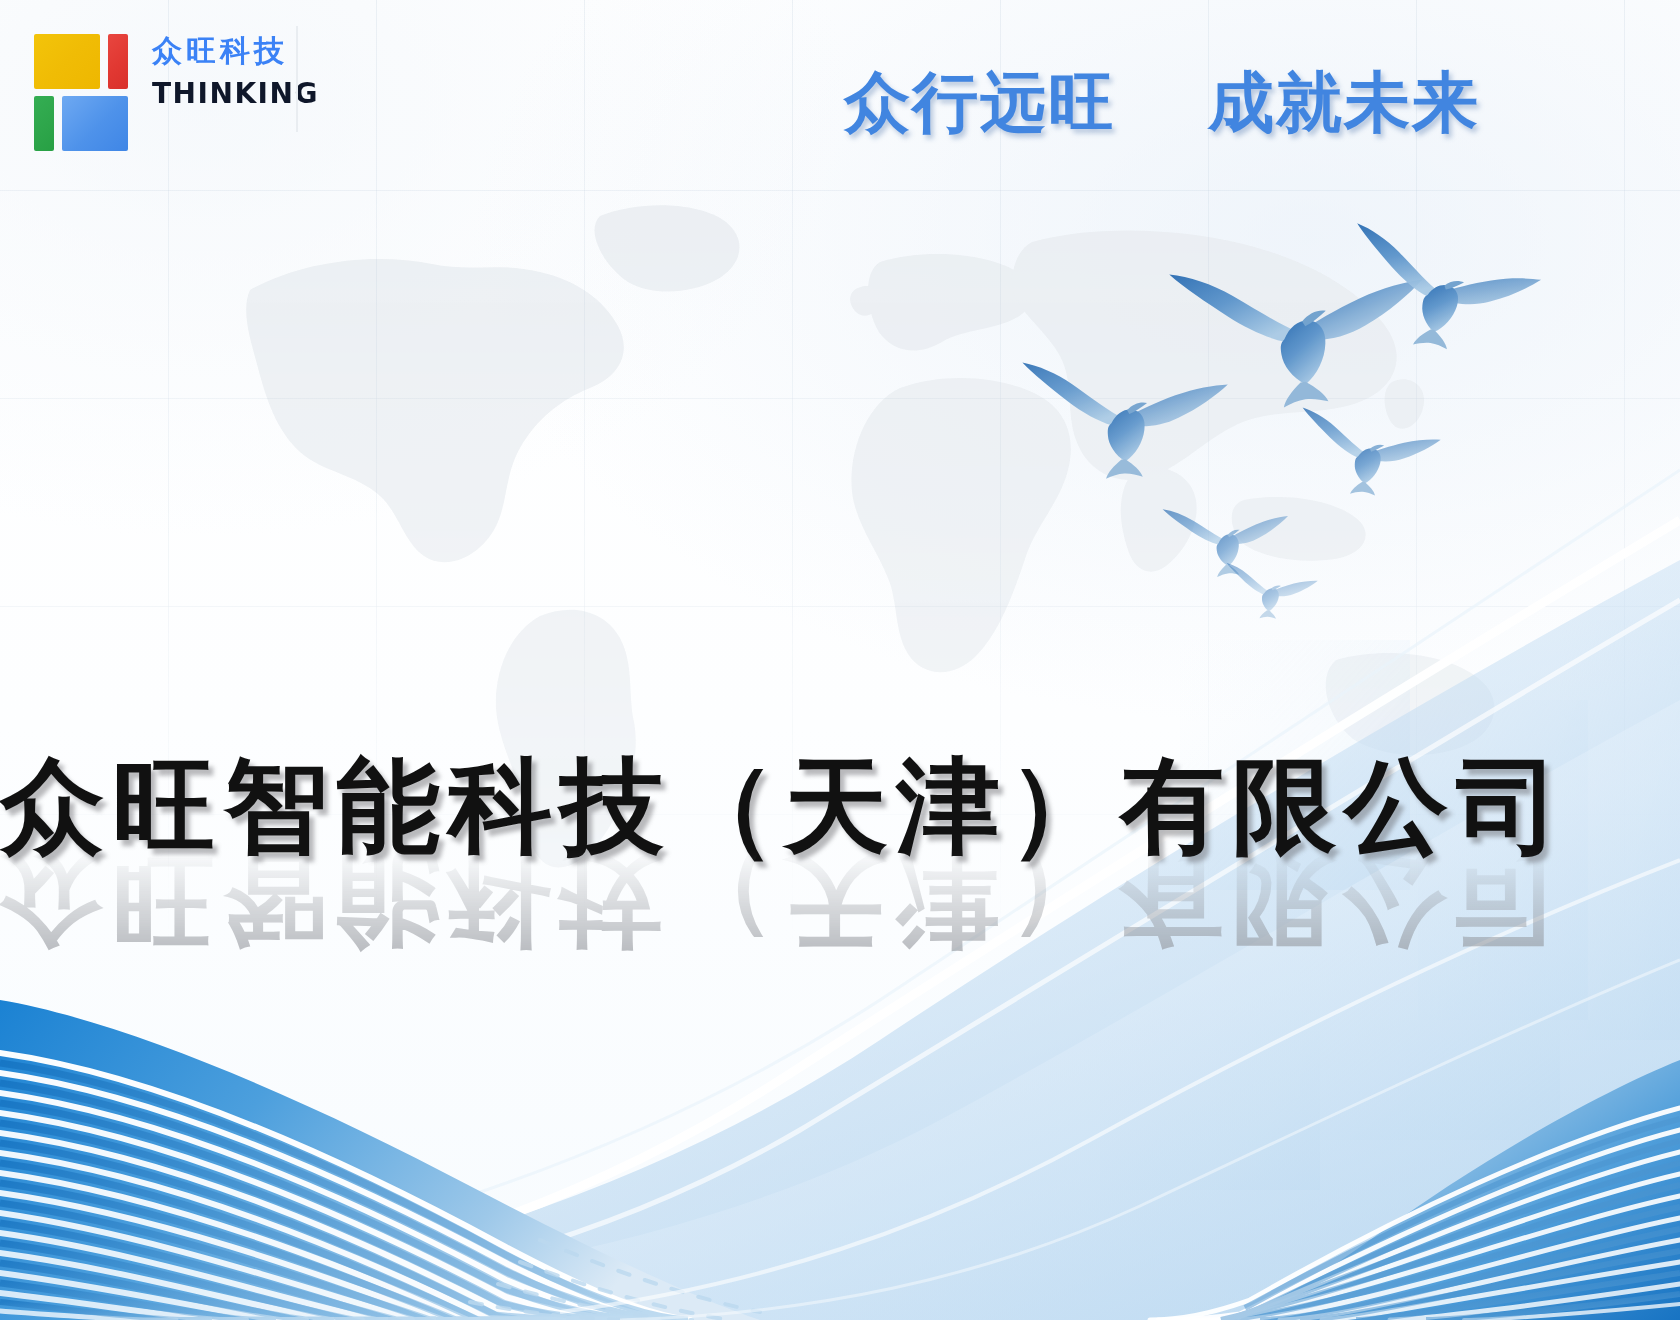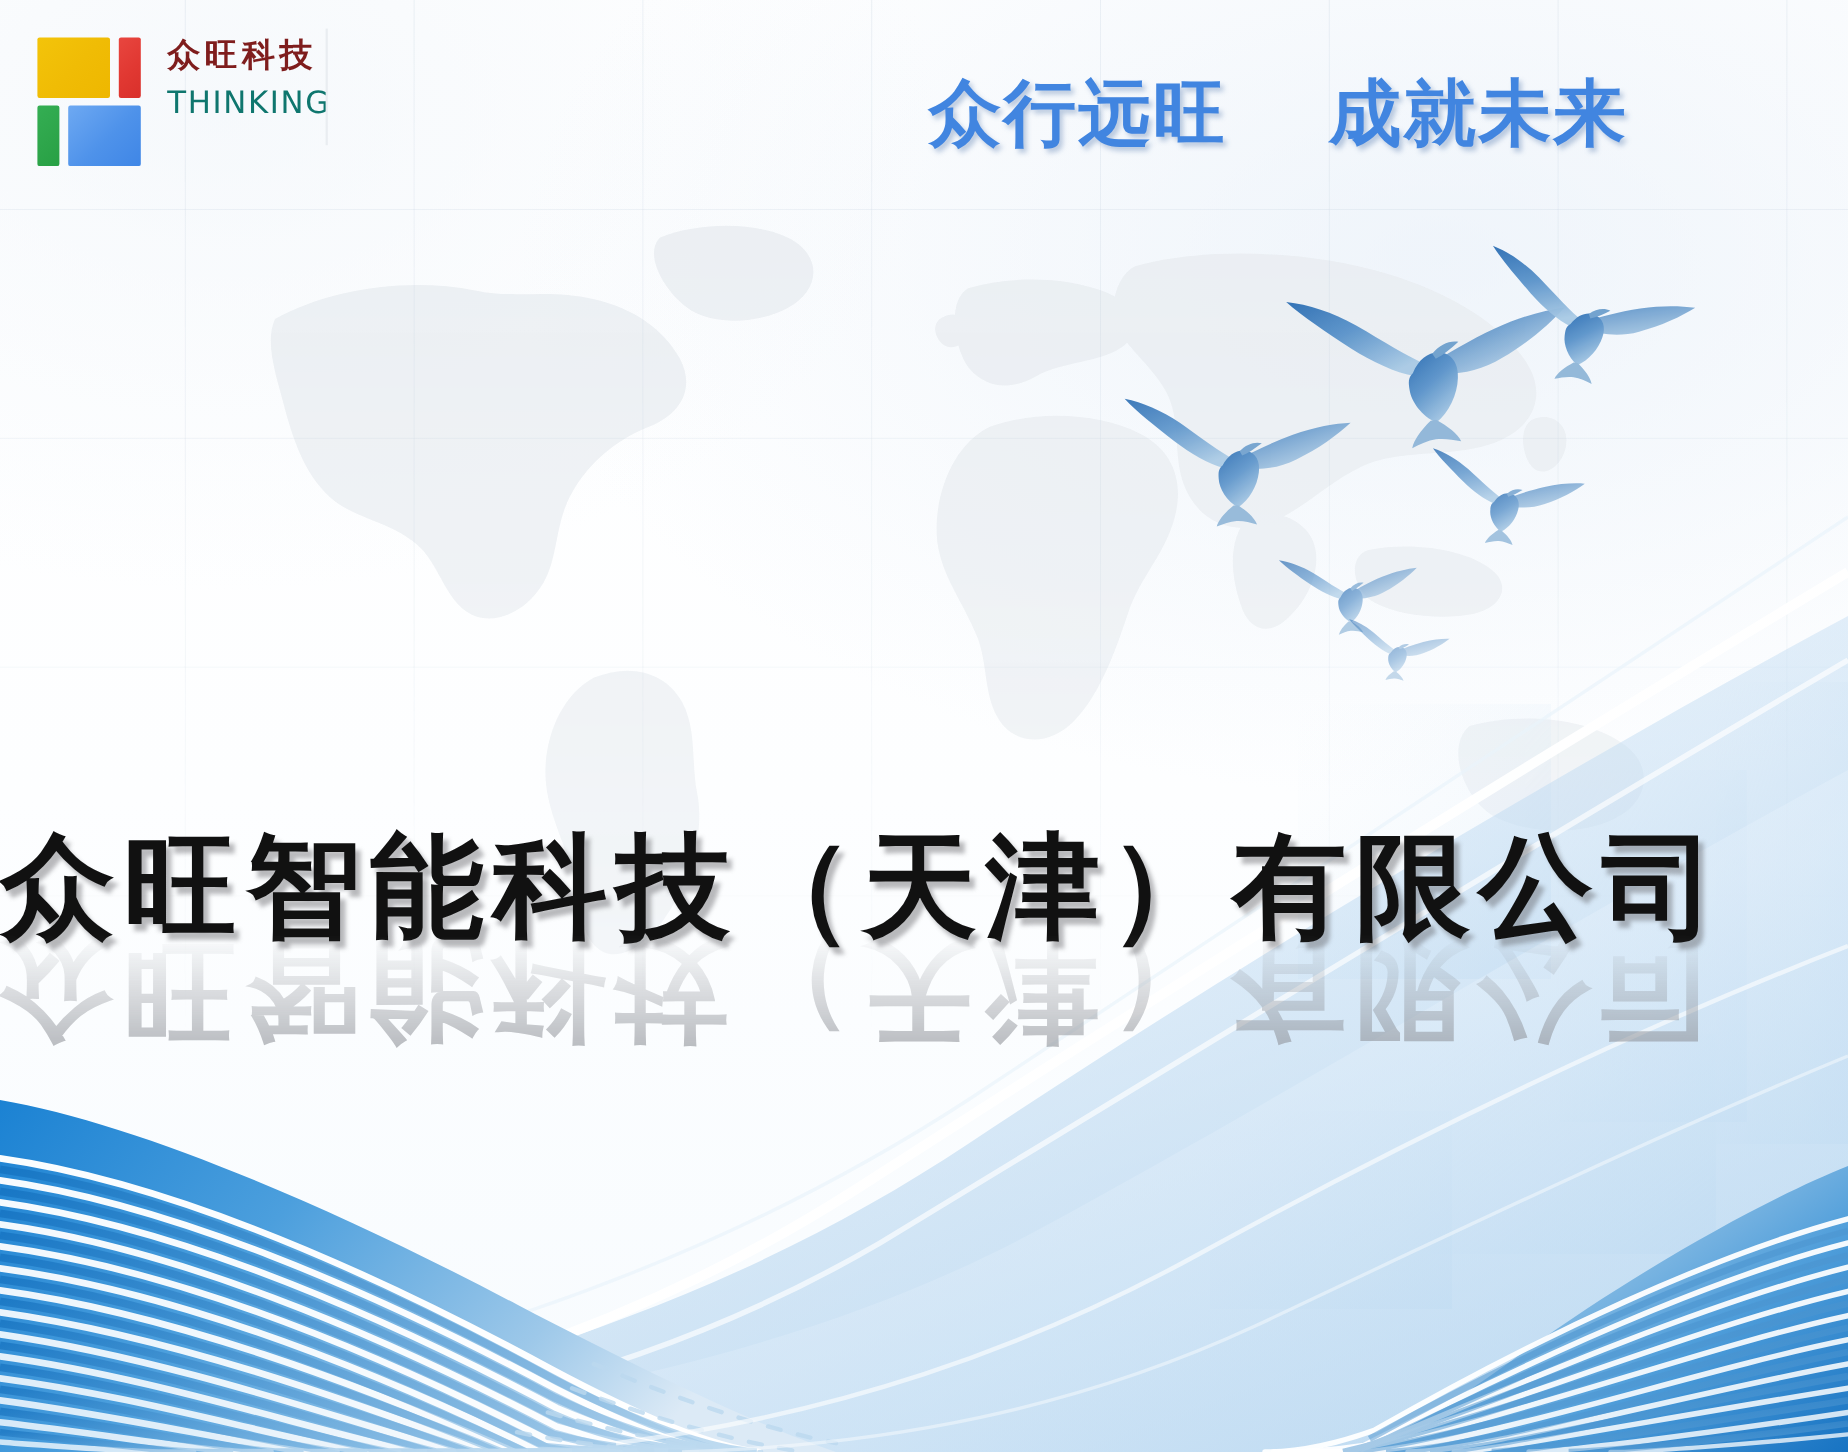--- a/index.html
+++ b/index.html
@@ -47,27 +47,27 @@
              background:linear-gradient(135deg,#f3c40a 0%,#f0bc05 50%,#eeb700 100%);}
   .lb-red   {left:78px; top:4px;  width:20px; height:55px;
              background:linear-gradient(135deg,#e8463f 0%,#e13832 55%,#d9302b 100%);}
   .lb-green {left:4px;  top:66px; width:20px; height:55px;
              background:linear-gradient(135deg,#34ae53 0%,#2ea64b 55%,#27a044 100%);}
   .lb-blue  {left:32px; top:66px; width:66px; height:55px;
              background:linear-gradient(135deg,#6ea9f2 0%,#4e92ea 55%,#3f86e6 100%);}
 
   .logo-text{position:absolute;left:122px;top:6px;width:160px;}
   .logo-cn{
-    font-size:30px;font-weight:700;color:#7f1d1d;letter-spacing:4px;
+    font-size:30px;font-weight:700;color:#3b82f6;letter-spacing:4px;
     line-height:1;white-space:nowrap;
     font-family:"DejaVu Sans","Liberation Sans",sans-serif;
   }
   .logo-en{
     margin-top:14px;
-    font-size:28px;font-weight:400;color:#0f766e;letter-spacing:1.5px;
+    font-size:28px;font-weight:700;color:#0f172a;letter-spacing:1.5px;
     line-height:1;white-space:nowrap;
     font-family:"DejaVu Sans","Liberation Sans",sans-serif;
   }
   .logo-rule{
     position:absolute;left:296px;top:26px;width:2px;height:106px;
     background:#e9edf1;
   }
 
   .slogan{
     position:absolute;right:200px;top:58px;

